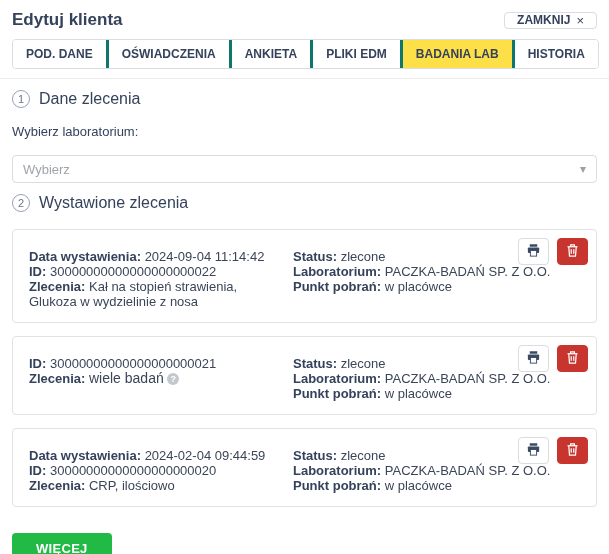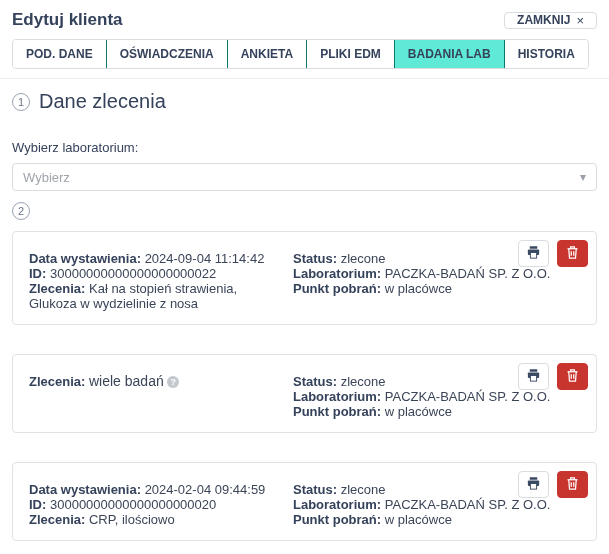--- a/index.html
+++ b/index.html
@@ -45,61 +45,61 @@
     border: 1px solid #d9dce1;
     border-radius: 4px;
     overflow: hidden;
     background: #fff;
   }
   .tab {
     padding: 7px 13px;
     font-size: 12px;
     font-weight: 600;
     color: #35425b;
-    border-right: 1px solid #0f766e;
+    border-right: 3px solid #0f766e;
     cursor: pointer;
     white-space: nowrap;
     background: #fff;
   }
   .tab:last-child { border-right: none; }
-  .tab.active { background: #5eead4; }
+  .tab.active { background: #fde047; }
   .content { padding: 0 12px; }
   .step-row {
     display: flex;
     align-items: center;
     gap: 9px;
     margin-top: 11px;
   }
   .step-circle {
     width: 18px; height: 18px;
     border: 1px solid #97a1b1;
     border-radius: 50%;
     color: #6b7689;
     font-size: 11px;
     line-height: 16px;
     text-align: center;
     flex: 0 0 auto;
   }
-  .step-title { font-size: 20px; color: #35425b; }
-  .field-label { margin-top: 27px; font-size: 13px; color: #35425b; }
+  .step-title { font-size: 16px; color: #35425b; }
+  .field-label { margin-top: 16px; font-size: 13px; color: #35425b; }
   .select-box {
-    margin-top: 8px;
+    margin-top: 16px;
     height: 28px;
     border: 1px solid #d9dce1;
     border-radius: 4px;
     background: #fff;
     display: flex;
     align-items: center;
     justify-content: space-between;
     padding: 0 10px;
     cursor: pointer;
   }
   .select-placeholder { font-size: 13px; color: #a0a4ab; }
   .select-caret { font-size: 12px; color: #9aa0a6; }
-  .cards { margin-top: 11px; display: flex; flex-direction: column; gap: 29px; }
+  .cards { margin-top: 17px; display: flex; flex-direction: column; gap: 13px; }
   .card {
     position: relative;
     border: 1px solid #e2e2e2;
     border-radius: 4px;
     background: #fff;
     padding: 19px 16px 13px 16px;
   }
   .card-cols { display: flex; }
   .col-left { width: 252px; flex: 0 0 auto; }
   .col-mid { margin-left: 12px; flex: 1 1 auto; }
@@ -180,20 +180,21 @@
   </div>
 
   <div class="field-label">Wybierz laboratorium:</div>
   <div class="select-box">
     <span class="select-placeholder">Wybierz</span>
     <span class="select-caret">▾</span>
   </div>
 
   <div class="step-row">
     <div class="step-circle">2</div>
+    <div class="step-title">Wystawione zlecenia</div>
   </div>
 
   <div class="cards">
 
     <div class="card">
       <div class="card-cols">
         <div class="col-left">
           <div class="line"><span class="lbl">Data wystawienia:</span> <span>2024-09-04 11:14:42</span></div>
           <div class="line"><span class="lbl">ID:</span> <span>30000000000000000000022</span></div>
           <div class="line"><span class="lbl">Zlecenia:</span> <span>Kał na stopień strawienia, Glukoza w wydzielinie z nosa</span></div>
@@ -219,20 +220,21 @@
                 <path d="M6 6l1.2 15h9.6L18 6"></path>
                 <path d="M10 10v7M14 10v7"></path>
               </svg></span>
           </button>
       </div>
     </div>
 
     <div class="card">
       <div class="card-cols">
         <div class="col-left">
+          <div class="line"><span class="lbl">ID:</span> <span>30000000000000000000021</span></div>
           <div class="line"><span class="lbl">Zlecenia:</span> <span class="sm">wiele badań</span> <span class="help-circle">?</span></div>
         </div>
         <div class="col-mid">
           <div class="line"><span class="lbl">Status:</span> <span>zlecone</span></div>
           <div class="line"><span class="lbl">Laboratorium:</span> <span>PACZKA-BADAŃ SP. Z O.O.</span></div>
           <div class="line"><span class="lbl">Punkt pobrań:</span> <span>w placówce</span></div>
         </div>
       </div>
       <div class="card-actions">
         <button class="icon-btn btn-print">

